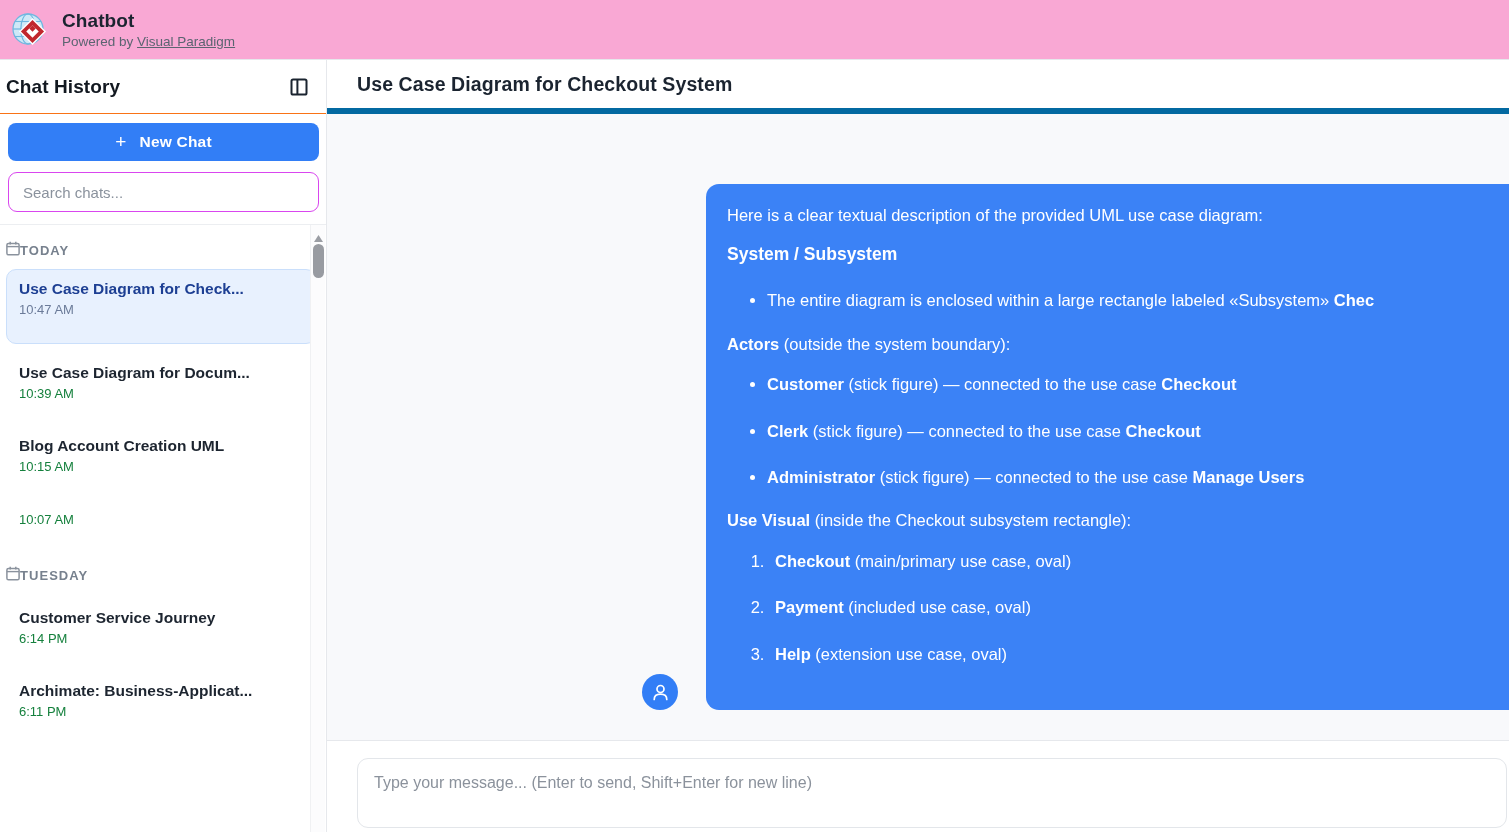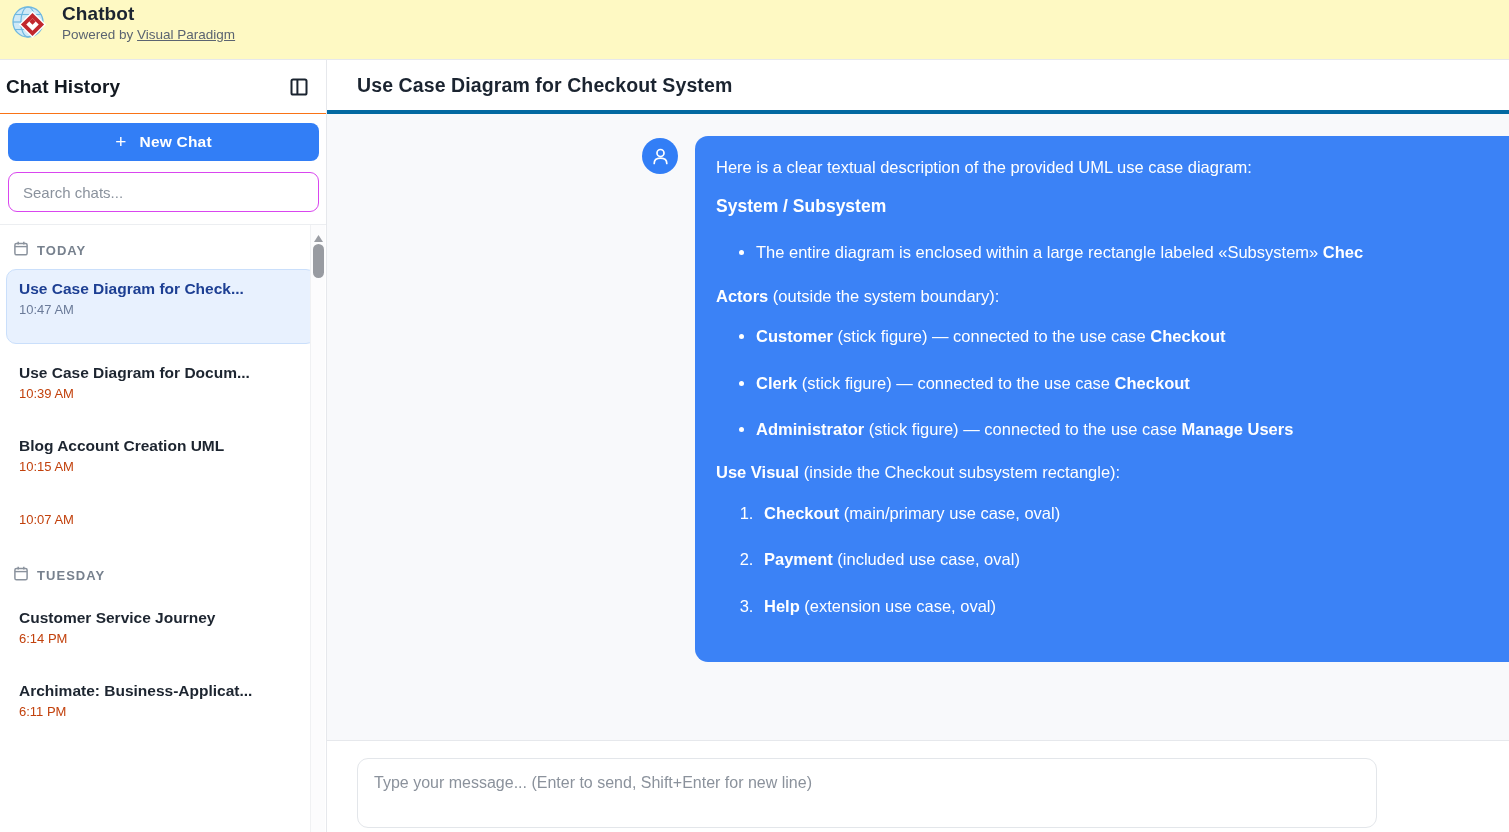--- a/index.html
+++ b/index.html
@@ -19,25 +19,25 @@
     height: 832px;
     display: flex;
     flex-direction: column;
     overflow: hidden;
   }
 
   
   .app-header {
     height: 60px;
     flex: 0 0 60px;
-    background: #fef9c3;
+    background: #f9a8d4;
     border-bottom: 1px solid #e6e8ec;
     display: flex;
-    align-items: flex-end;
-    padding: 0 0 16px 10px;
+    align-items: center;
+    padding: 0 0 0 10px;
   }
   .brand-logo {
     width: 40px; height: 40px;
     flex: 0 0 40px;
     position: relative;
     margin-right: 12px;
   }
   .brand-logo svg { display: block; }
   .brand-text { display: flex; flex-direction: column; justify-content: center; }
   .brand-title {
@@ -143,22 +143,21 @@
 
   .chat-scroll {
     flex: 1 1 auto;
     overflow: hidden;
     position: relative;
     padding-top: 10px;
   }
   .group-label {
     display: flex;
     align-items: center;
-    gap: 9px;
-    padding: 6px 0 10px 14px;
+    padding: 6px 0 10px 6px;
     font-size: 13px;
     font-weight: bold;
     letter-spacing: 1.05px;
     color: #77818e;
   }
   .group-label.second { padding-top: 18px; }
   .cal-icon { display: block; }
 
   .chat-item {
     margin: 0 10px 5px 6px;
@@ -175,21 +174,21 @@
     font-size: 15.5px;
     font-weight: bold;
     color: #1d2530;
     line-height: 20px;
     white-space: nowrap;
     overflow: hidden;
   }
   .chat-item.active .chat-item-title { color: #1d3f93; }
   .chat-item-time {
     font-size: 13px;
-    color: #c2410c;
+    color: #15803d;
     margin-top: 3px;
     line-height: 16px;
   }
   .chat-item.active .chat-item-time { color: #6b7b99; }
   .chat-item.plain { padding-top: 13px; padding-bottom: 14px; }
 
   
   .sb-track {
     position: absolute;
     top: 0; right: 1px;
@@ -221,43 +220,44 @@
     flex-direction: column;
     min-width: 0;
     background: #ffffff;
   }
   .main-head {
     height: 54px;
     flex: 0 0 54px;
     display: flex;
     align-items: center;
     padding: 0 0 0 30px;
-    border-bottom: 4px solid #0369a1;
+    border-bottom: 6px solid #0369a1;
     background: #ffffff;
   }
   .main-title {
     font-size: 19.5px;
     font-weight: bold;
     color: #1b2430;
     letter-spacing: .1px;
   }
 
   .messages {
     flex: 1 1 auto;
     background: #f8f9fb;
     padding: 22px 0 0 0;
     min-height: 0;
     overflow: hidden;
     position: relative;
   }
   .msg-row {
     display: flex;
-    align-items: flex-start;
-    gap: 17px;
+    align-items: flex-end;
+    gap: 28px;
     padding-left: 315px;
+    margin-top: 48px;
   }
   .avatar {
     width: 36px; height: 36px;
     flex: 0 0 36px;
     border-radius: 50%;
     background: #327ef6;
     display: flex;
     align-items: center;
     justify-content: center;
     margin-top: 2px;
@@ -294,21 +294,21 @@
   .bubble ol { list-style-type: decimal; padding-left: 42px; }
   .bubble ol li { padding-left: 6px; }
 
   .composer {
     flex: 0 0 auto;
     background: #ffffff;
     border-top: 1px solid #e6e8ec;
     padding: 17px 0 0 30px;
   }
   .composer-input {
-    width: 1020px;
+    width: 1150px;
     height: 70px;
     border: 1px solid #e3e6ea;
     border-radius: 11px;
     padding: 13px 16px;
     font-family: "Liberation Sans", sans-serif;
     font-size: 16px;
     color: #37404d;
     resize: none;
     outline: none;
     background: #ffffff;

